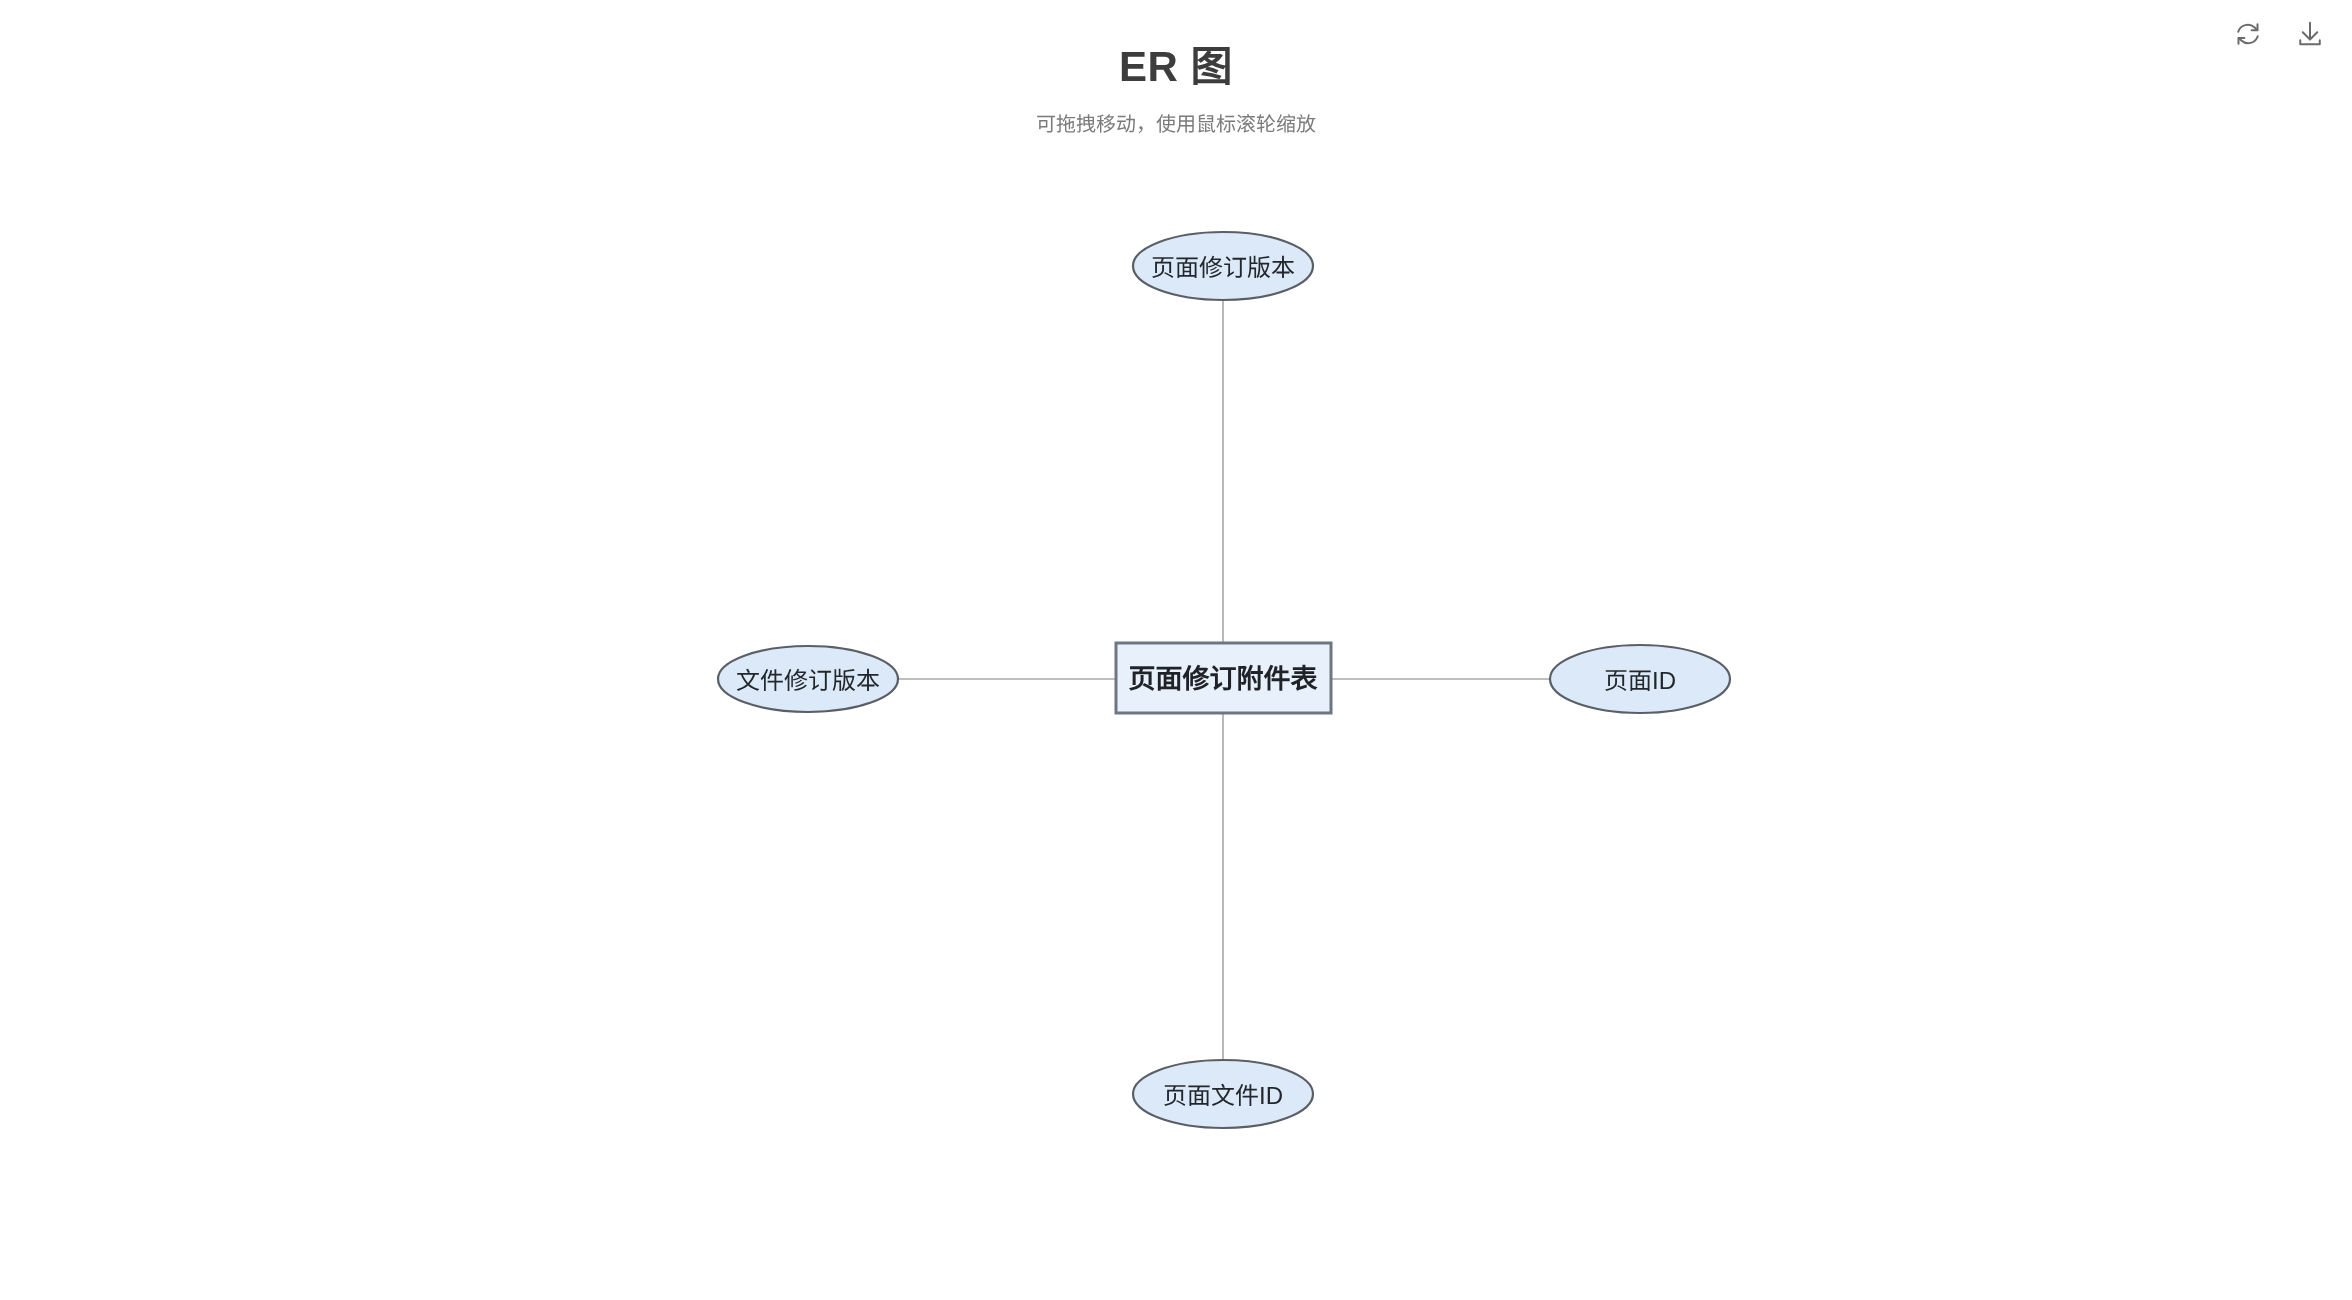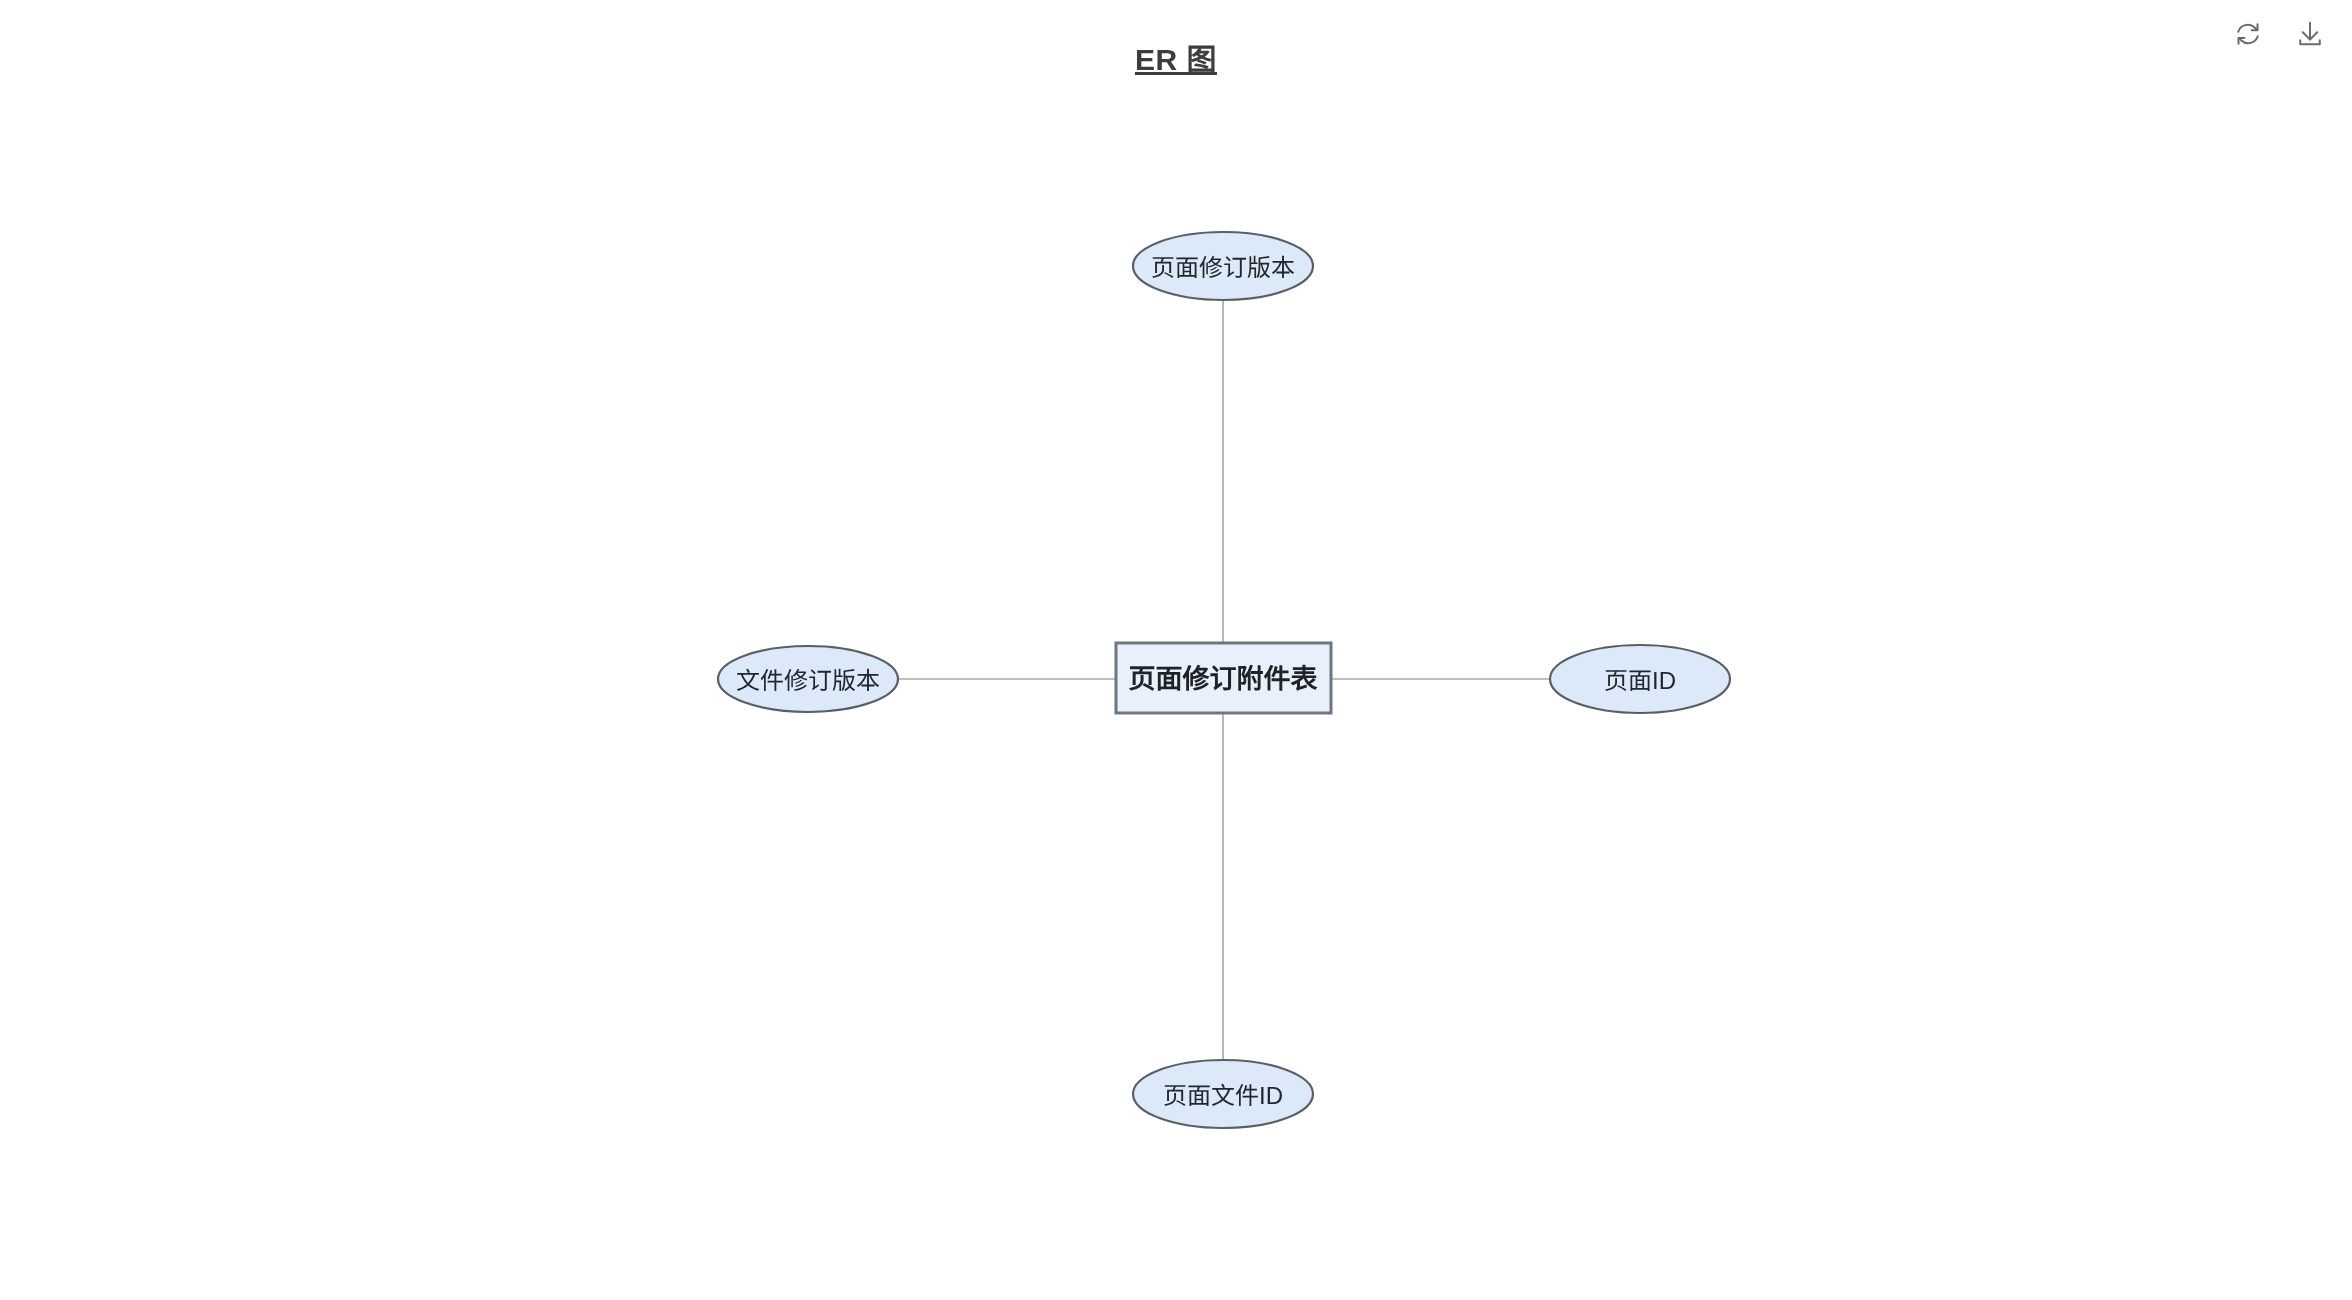--- a/index.html
+++ b/index.html
@@ -47,26 +47,25 @@
     top: 0;
     left: 0;
     width: 2352px;
     text-align: center;
     pointer-events: none;
     z-index: 20;
   }
   .page-title {
     margin: 0;
     padding-top: 42px;
-    font-size: 30px;
+    font-size: 42px;
     font-weight: bold;
     letter-spacing: 0.5px;
     color: #3d3d3d;
     line-height: 1.2;
-    text-decoration: underline;
   }
   .page-subtitle {
     margin: 0;
     padding-top: 20px;
     font-size: 20px;
     font-weight: normal;
     color: #7b7b7b;
     line-height: 1.2;
   }
 
@@ -136,20 +135,21 @@
         <line x1="12" y1="3" x2="12" y2="16.2"></line>
         <polyline points="6.2,10.6 12,16.4 17.8,10.6"></polyline>
         <polyline points="4.2,17 4.2,20.2 19.8,20.2 19.8,17"></polyline>
       </svg>
     </span>
   </button>
 </div>
 
 <div class="header">
   <h1 class="page-title">ER 图</h1>
+  <p class="page-subtitle">可拖拽移动，使用鼠标滚轮缩放</p>
 </div>
 
 <div class="er-canvas">
   <svg viewBox="0 0 2352 1300" xmlns="http://www.w3.org/2000/svg">
 
     <g>
       <line class="edge" x1="1223" y1="300" x2="1223" y2="643"></line>
       <line class="edge" x1="898" y1="679" x2="1116" y2="679"></line>
       <line class="edge" x1="1331" y1="679" x2="1550" y2="679"></line>
       <line class="edge" x1="1223" y1="713" x2="1223" y2="1060"></line>

